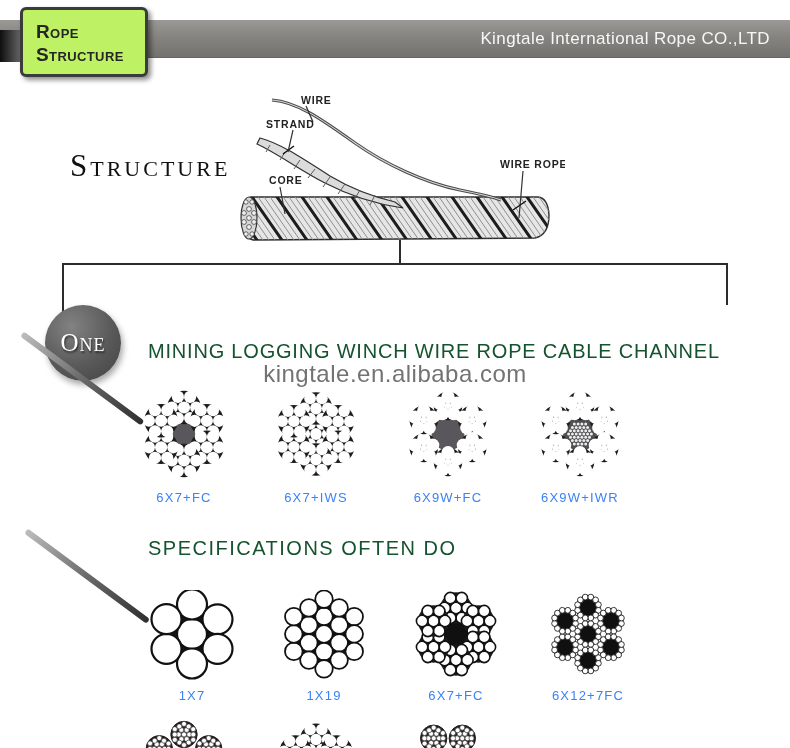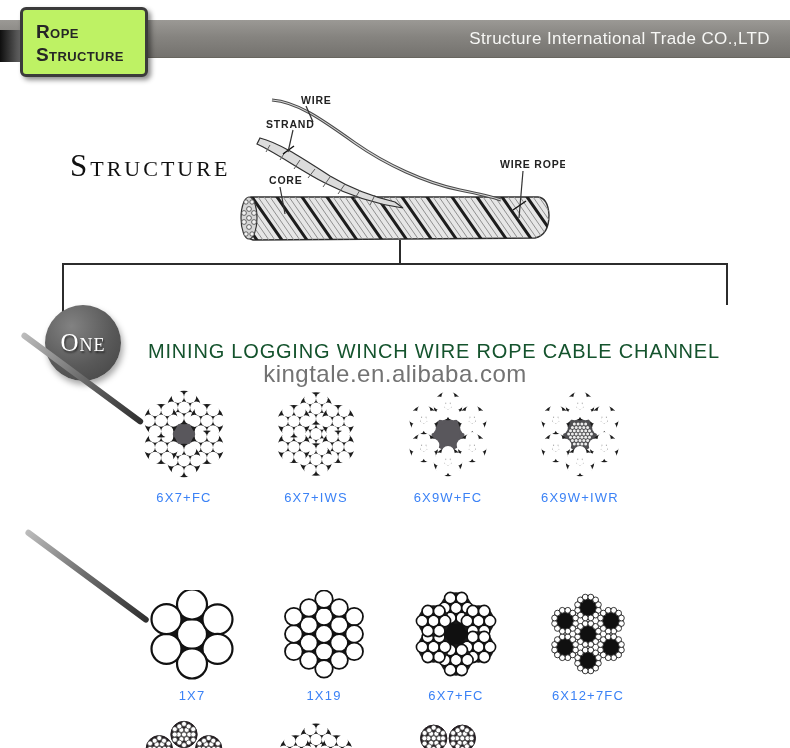--- a/index.html
+++ b/index.html
@@ -64,21 +64,21 @@
 
   svg text{font-family:"Liberation Sans",sans-serif;}
   .callout{font-size:10.5px;font-weight:bold;fill:#222;letter-spacing:.8px;}
 </style>
 </head>
 <body>
 
 <div id="page">
 
   <div class="abs" id="topbar">
-    <span class="company">Structure International Trade CO.,LTD</span>
+    <span class="company">Kingtale International Rope CO.,LTD</span>
   </div>
   <div class="abs" id="lefttab"></div>
   <div class="abs" id="ropebox">
     <div class="bt">
       <div>Rope</div>
       <div>Structure</div>
     </div>
   </div>
 
   <div class="abs" id="structHeading">Structure</div>
@@ -464,20 +464,21 @@
             <circle cx="34.0" cy="30.0" r="3.6" fill="#fff"></circle>
             <circle cx="40.8" cy="23.2" r="3.6" fill="#fff"></circle>
             <circle cx="47.6" cy="30.0" r="3.6" fill="#fff"></circle>
             <circle cx="40.8" cy="30.0" r="3.3" fill="#fff"></circle>
           </svg></div>
       <div class="lbl">6X9W+IWR</div>
     </div>
   </div>
 
   <div class="abs ribbon" id="ribbon-two"></div>
+  <div class="abs section-title" id="title-two">SPECIFICATIONS OFTEN DO</div>
 
   <div class="abs specrow" id="row2">
     <div class="speccell">
       <div><svg width="130" height="100" viewBox="0 0 130 100">
             <path d="M65.0,15.0L90.1,29.5L90.1,58.5L65.0,73.0L39.9,58.5L39.9,29.5Z" fill="#161616" stroke="#161616" stroke-width="5" stroke-linejoin="round"></path>
             <circle cx="65.0" cy="44.0" r="15" fill="#fff" stroke="#111" stroke-width="2.2"></circle>
             <circle cx="65.0" cy="14.5" r="15" fill="#fff" stroke="#111" stroke-width="2.2"></circle>
             <circle cx="90.5" cy="29.3" r="15" fill="#fff" stroke="#111" stroke-width="2.2"></circle>
             <circle cx="90.5" cy="58.8" r="15" fill="#fff" stroke="#111" stroke-width="2.2"></circle>
             <circle cx="65.0" cy="73.5" r="15" fill="#fff" stroke="#111" stroke-width="2.2"></circle>

